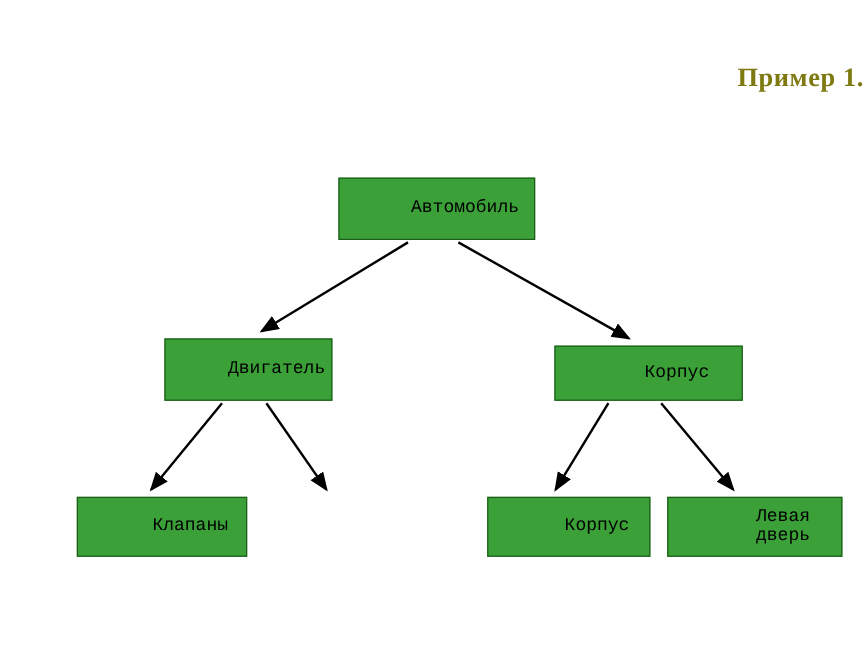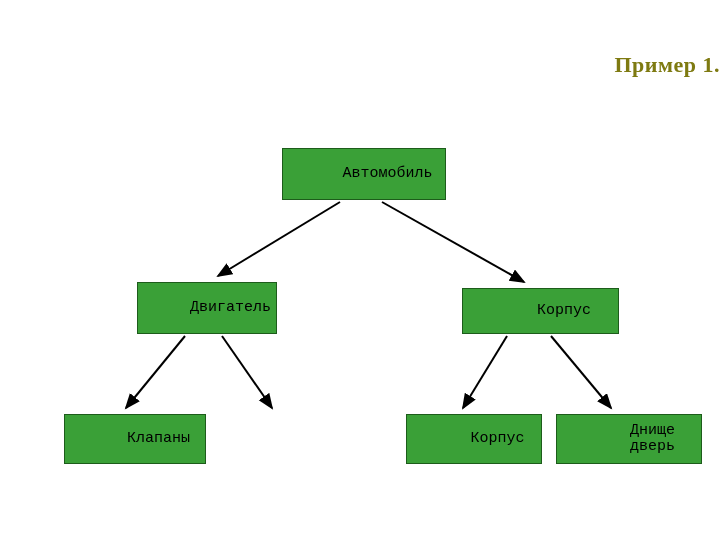--- a/index.html
+++ b/index.html
@@ -90,16 +90,16 @@
   <div class="node" id="n-engine">
     <span>Двигатель</span>
   </div>
   <div class="node" id="n-valves">
     <span>Клапаны</span>
   </div>
   <div class="node" id="n-bottom">
     <span>Корпус</span>
   </div>
   <div class="node" id="n-door">
-    <span>Днище дверь</span>
+    <span>Левая дверь</span>
   </div>
 
 </div>
 
 </body></html>

